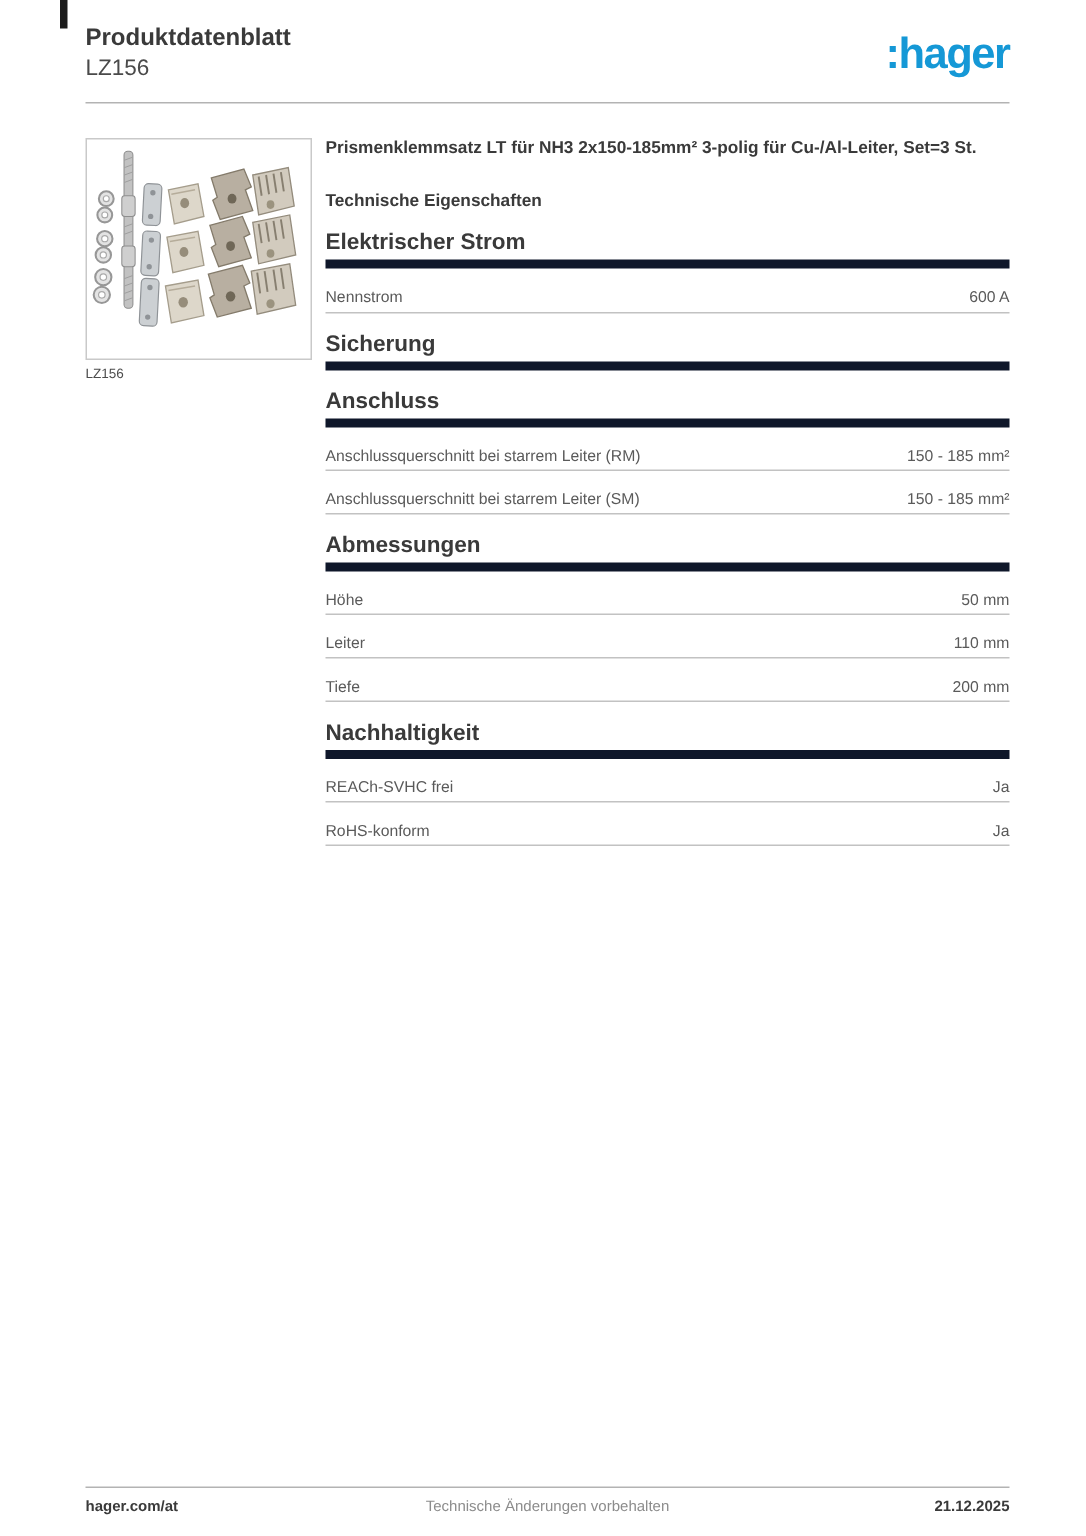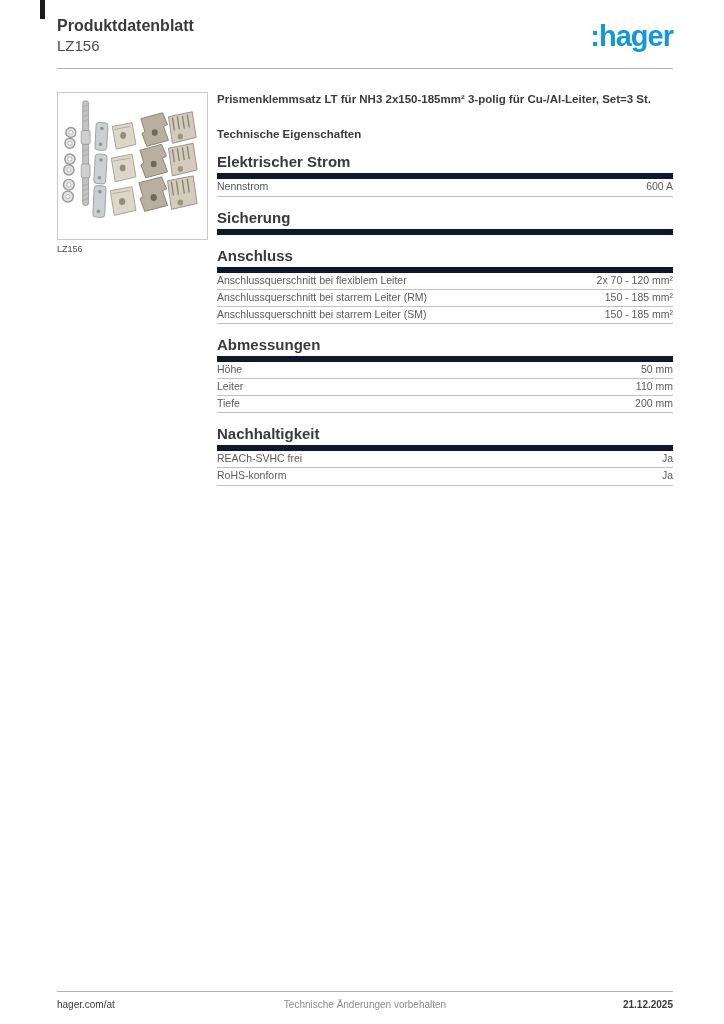--- a/index.html
+++ b/index.html
@@ -55,31 +55,31 @@
     padding-bottom: 3px;
     border-bottom: 6px solid #0f172a;
   }
   .spec-row {
     display: flex; justify-content: space-between; align-items: baseline;
     font-size: 10.5px; color: #5a5a5a;
     padding: 1px 0 2px;
     border-bottom: 1px solid #c2c2c2;
     line-height: 1.25;
   }
-  .spec-label { text-align: left; }
+  .spec-label { text-align: left; margin-top: 12px; }
   .spec-value { text-align: right; white-space: nowrap; }
   
   .footer {
     position: absolute; left: 57px; right: 51px; top: 991px;
     border-top: 1px solid #b3b3b3;
     padding-top: 7px;
     display: flex; justify-content: space-between; align-items: baseline;
     font-size: 10px;
   }
-  .footer-left  { font-weight: normal; color: #3a3a3a; }
+  .footer-left  { font-weight: bold; color: #3a3a3a; }
   .footer-center{ color: #8c8c8c; position: absolute; left: 0; right: 0; text-align: center; top: 7px; }
   .footer-right { font-weight: bold; color: #3a3a3a; }
 </style>
 </head>
 <body>
 
 <div class="corner-mark"></div>
 
 <div class="header">
   <div class="doc-type">Produktdatenblatt</div>
@@ -205,24 +205,20 @@
           <span class="spec-label">Nennstrom</span>
           <span class="spec-value">600 A</span>
         </div>
       </div>
       <div class="spec-section">
         <div class="spec-heading">Sicherung</div>
       </div>
       <div class="spec-section">
         <div class="spec-heading">Anschluss</div>
         <div class="spec-row">
-          <span class="spec-label">Anschlussquerschnitt bei flexiblem Leiter</span>
-          <span class="spec-value">2x 70 - 120 mm²</span>
-        </div>
-        <div class="spec-row">
           <span class="spec-label">Anschlussquerschnitt bei starrem Leiter (RM)</span>
           <span class="spec-value">150 - 185 mm²</span>
         </div>
         <div class="spec-row">
           <span class="spec-label">Anschlussquerschnitt bei starrem Leiter (SM)</span>
           <span class="spec-value">150 - 185 mm²</span>
         </div>
       </div>
       <div class="spec-section">
         <div class="spec-heading">Abmessungen</div>

